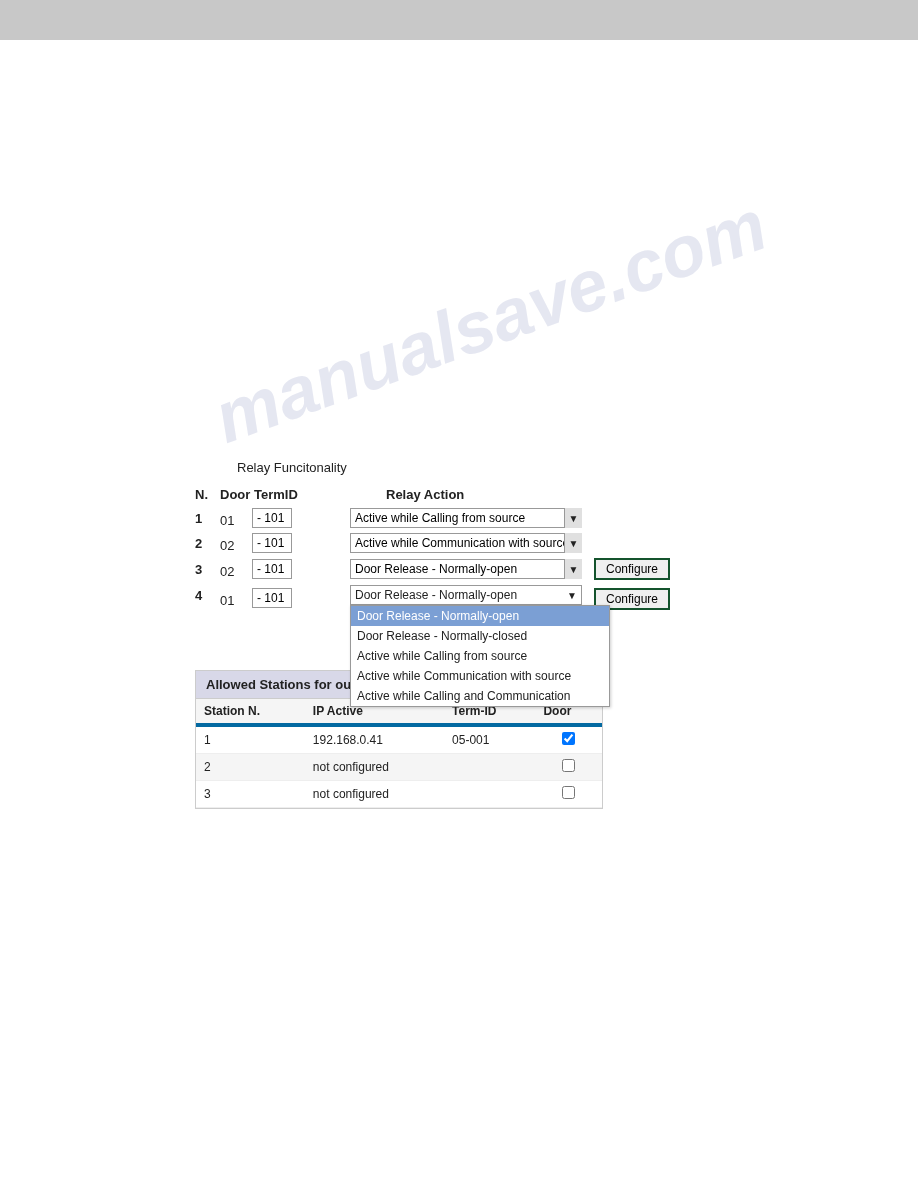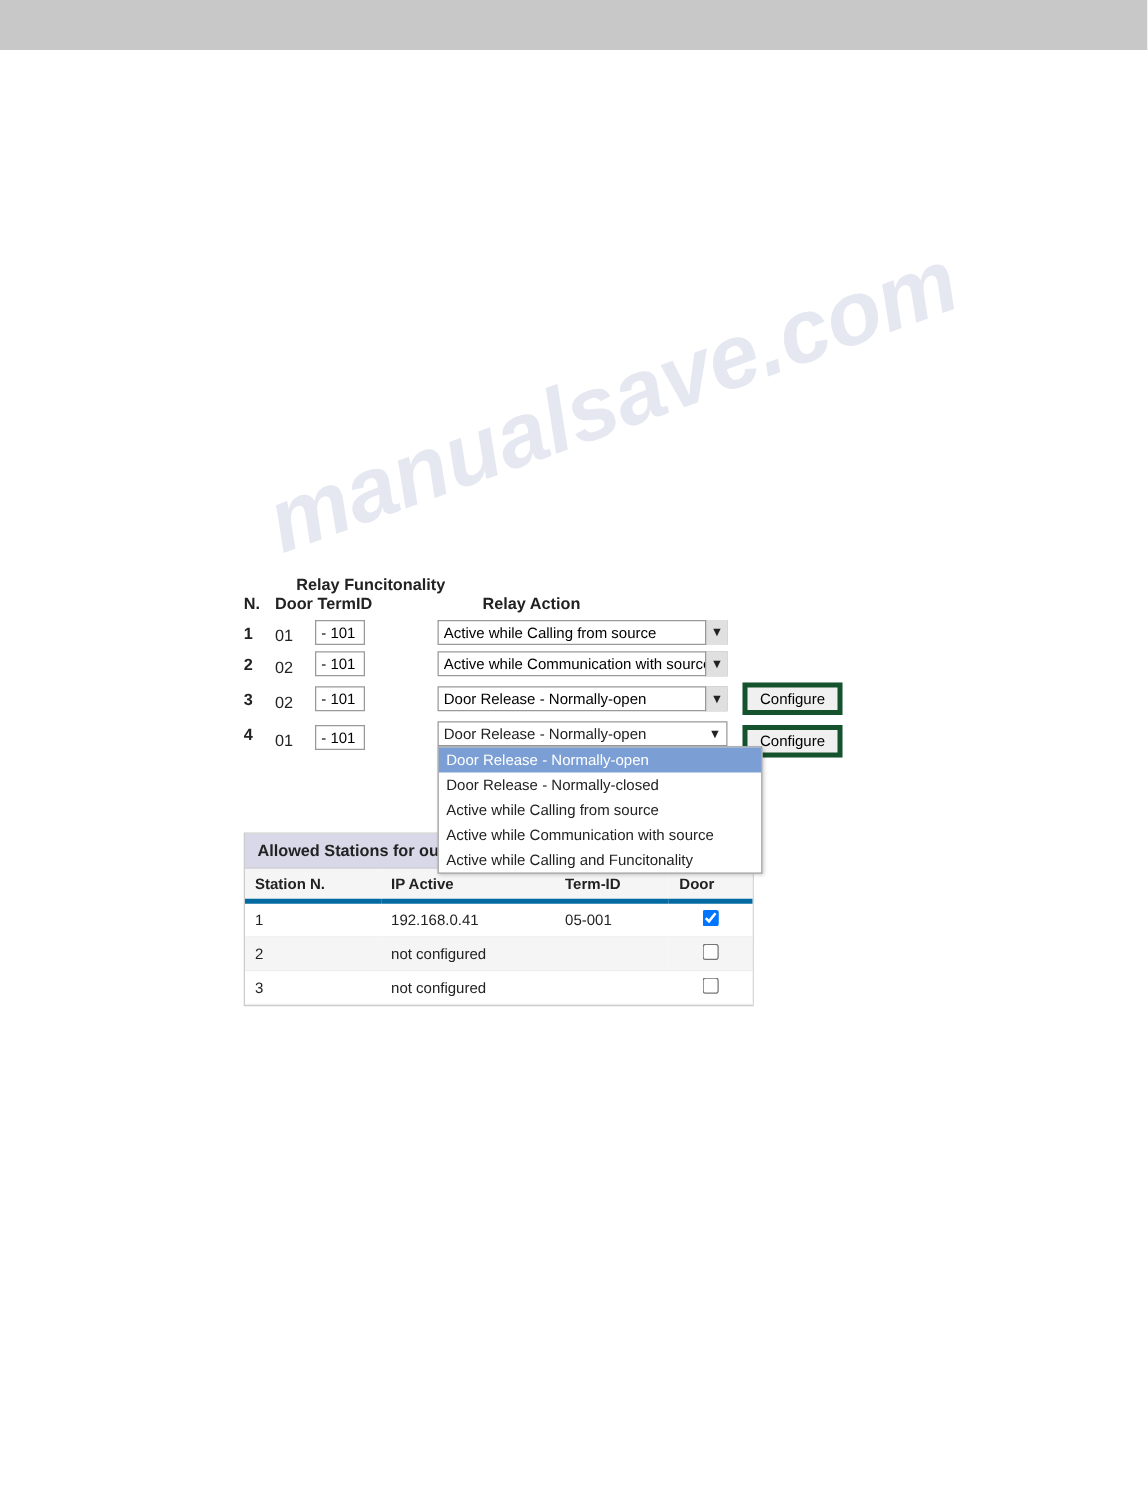--- a/index.html
+++ b/index.html
@@ -34,22 +34,23 @@
       z-index: 10;
       white-space: nowrap;
     }
 
     .main-content {
       padding: 0 0 0 195px;
       margin-top: 420px;
     }
 
     .section-title {
-      font-weight: bold;
+      font-weight: normal;
       font-size: 13px;
+      margin-bottom: 12px;
       padding-left: 42px;
     }
 
     .relay-table {
       margin-bottom: 0;
     }
 
     .relay-header {
       display: flex;
       gap: 0;
@@ -121,21 +122,21 @@
       display: flex;
       align-items: center;
       justify-content: center;
       pointer-events: none;
       font-size: 10px;
     }
 
     .configure-btn {
       margin-left: 12px;
       padding: 2px 10px;
-      border: 4px solid #14532d;
+      border: 2px solid #14532d;
       background: #f0f0f0;
       cursor: pointer;
       font-size: 12px;
     }
 
     
     .dropdown-open-wrapper {
       position: relative;
       display: inline-block;
       width: 232px;
@@ -315,21 +316,21 @@
           <div class="dropdown-field">
             <span>Door Release - Normally-open</span>
             <span style="font-size:10px; margin-left:4px;">▼</span>
           </div>
 
           <div class="dropdown-list">
             <div class="dropdown-list-item selected">Door Release - Normally-open</div>
             <div class="dropdown-list-item">Door Release - Normally-closed</div>
             <div class="dropdown-list-item">Active while Calling from source</div>
             <div class="dropdown-list-item">Active while Communication with source</div>
-            <div class="dropdown-list-item">Active while Calling and Funcitonality</div>
+            <div class="dropdown-list-item">Active while Calling and Communication</div>
           </div>
         </div>
       </div>
       <button class="configure-btn" style="margin-top:3px;">Configure</button>
     </div>
   </div>
 </div>
 
 <div class="allowed-stations-section">
   <div class="allowed-table-container">

